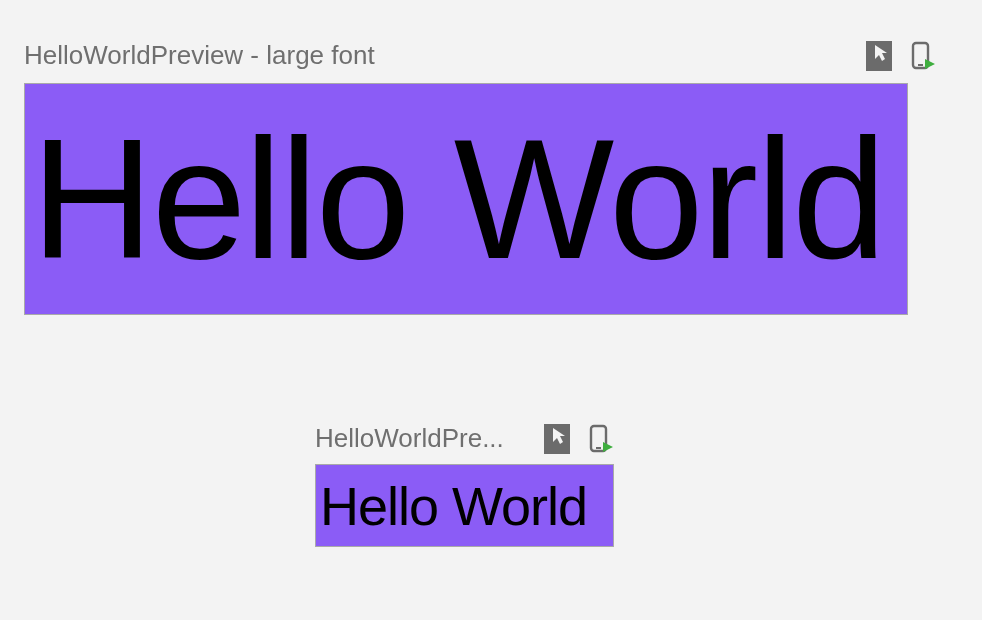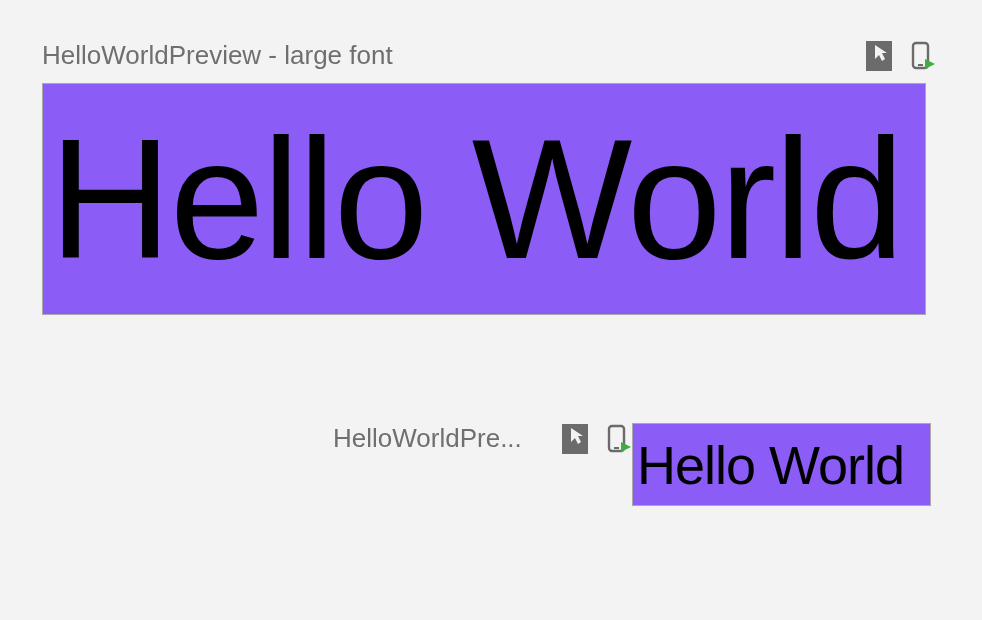--- a/index.html
+++ b/index.html
@@ -4,21 +4,21 @@
   <style>
     * { margin: 0; padding: 0; box-sizing: border-box; }
     body {
       font-family: -apple-system, BlinkMacSystemFont, "Segoe UI", Helvetica, Arial, sans-serif;
       background: #f3f3f3;
       width: 982px;
       height: 620px;
       overflow: hidden;
     }
     .container {
-      padding: 40px 46px 0 42px;
+      padding: 40px 46px 0 24px;
     }
     .preview-block {
       margin-bottom: 108px;
     }
     .preview-header {
       display: flex;
       align-items: center;
       justify-content: space-between;
       margin-bottom: 12px;
     }
@@ -68,20 +68,21 @@
     .hello-text-small {
       font-size: 54px;
       line-height: 1;
       font-weight: 400;
       color: #000;
       letter-spacing: -1px;
       white-space: nowrap;
     }
     .small-block-wrapper {
       display: flex;
+      flex-direction: column;
       align-items: flex-start;
       margin-left: 291px;
     }
     .small-header {
       display: flex;
       align-items: center;
       width: 299px;
       margin-bottom: 10px;
     }
     .small-title {

